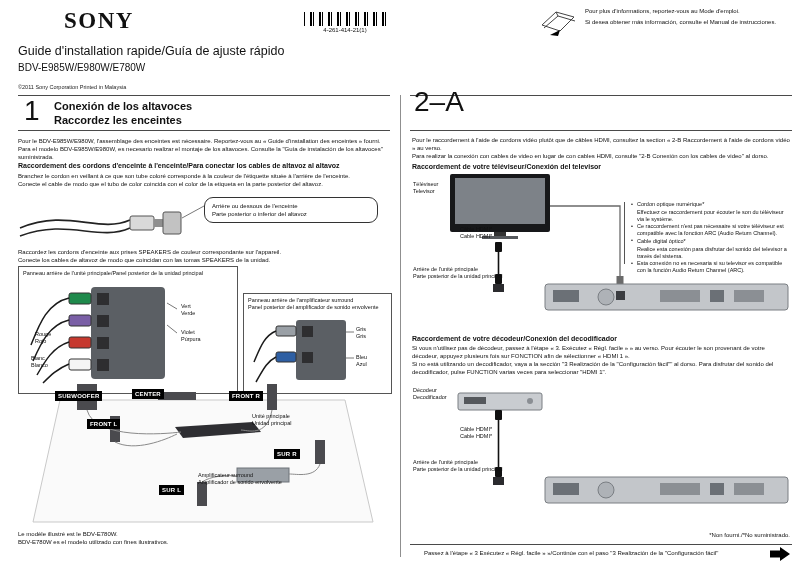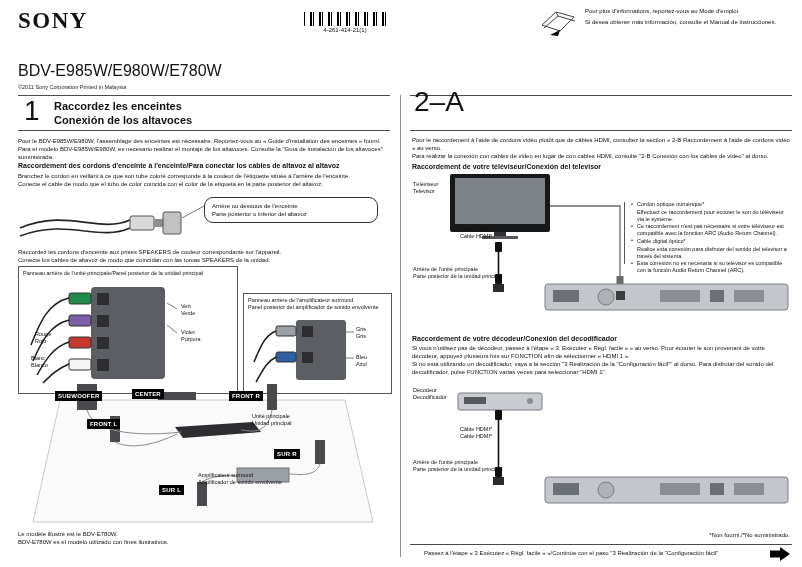--- a/index.html
+++ b/index.html
@@ -3,23 +3,23 @@
 <meta charset="utf-8">
 <style>
   html,body{margin:0;padding:0;background:#d9d9d9;}
   .page{position:relative;width:802px;height:567px;background:#ffffff;font-family:"Liberation Sans",sans-serif;color:#111;overflow:hidden;}
   .abs{position:absolute;}
   .t5{font-size:5.5px;line-height:7px;}
   .t6{font-size:6px;line-height:8px;}
   .h7{font-size:7px;line-height:9px;font-weight:bold;}
   .hr{position:absolute;height:1px;background:#4a4a4a;}
   .vr{position:absolute;width:1px;background:#8f8f8f;}
-  .sony{font-family:"Liberation Serif",serif;font-weight:bold;font-size:23px;letter-spacing:1.5px;}
+  .sony{font-family:"Liberation Serif",serif;font-weight:bold;font-size:23px;letter-spacing:1.5px;margin-left:46px;}
   .doc-title{font-size:12.5px;}
-  .doc-model{font-size:16px;text-align:center;}
+  .doc-model{font-size:10px;text-align:center;}
   .doc-copy{font-size:5.5px;color:#222;}
   .secnum{font-size:28px;line-height:30px;font-weight:400;}
   .sectitle{font-size:11px;font-weight:bold;line-height:14px;}
   .tag{position:absolute;background:#000;color:#fff;font-size:6px;line-height:7px;font-weight:bold;padding:1.5px 3px;letter-spacing:.2px;}
   .callout{position:absolute;border:1px solid #333;border-radius:9px;padding:4px 7px;background:#fff;}
   .panel{position:absolute;border:1px solid #555;background:#fff;}
   .paneltitle{font-size:5.5px;line-height:7px;padding:3px 4px 0 4px;}
   .clabel{position:absolute;font-size:5.5px;line-height:6.5px;}
   .note{position:relative;font-size:5.5px;line-height:6.8px;padding-left:7px;margin-bottom:1px;}
   .note.bullet::before{content:"\2022";position:absolute;left:1px;top:-0.5px;}
@@ -47,33 +47,34 @@
         <path d="M20 9 L6 21"></path>
       </g>
       <path d="M12 28 L22 23 L20 29 Z" fill="#000"></path>
     </svg>
     <div>
       <div class="t6">Pour plus d'informations, reportez-vous au Mode d'emploi.</div>
       <div class="t6" style="margin-top:3px">Si desea obtener más información, consulte el Manual de instrucciones.</div>
     </div>
   </div>
 
+  <div class="abs doc-title" style="left:18px;top:44px">Guide d'installation rapide/Guía de ajuste rápido</div>
   <div class="abs doc-model" style="left:18px;top:62px">BDV-E985W/E980W/E780W</div>
   <div class="abs doc-copy" style="left:18px;top:84px">©2011 Sony Corporation   Printed in Malaysia</div>
 
   <div class="hr" style="left:18px;top:95px;width:372px"></div>
   <div class="hr" style="left:18px;top:130px;width:372px"></div>
   <div class="hr" style="left:410px;top:95px;width:382px"></div>
   <div class="hr" style="left:410px;top:130px;width:382px"></div>
   <div class="vr" style="left:400px;top:95px;height:462px"></div>
 
   <div class="abs secnum" style="left:24px;top:96px">1</div>
   <div class="abs" style="left:54px;top:99px">
+    <div class="sectitle">Conexión de los altavoces</div>
     <div class="sectitle">Raccordez les enceintes</div>
-    <div class="sectitle">Conexión de los altavoces</div>
   </div>
 
   <div class="abs t6" style="left:18px;top:137px;width:372px">
     <div>Pour le BDV-E985W/E980W, l'assemblage des enceintes est nécessaire. Reportez-vous au « Guide d'installation des enceintes » fourni.</div>
     <div>Para el modelo BDV-E985W/E980W, es necesario realizar el montaje de los altavoces. Consulte la "Guía de instalación de los altavoces" suministrada.</div>
   </div>
 
   <div class="abs h7" style="left:18px;top:161px;width:372px">Raccordement des cordons d'enceinte à l'enceinte/Para conectar los cables de altavoz al altavoz</div>
 
   <div class="abs t6" style="left:18px;top:172px;width:372px">

